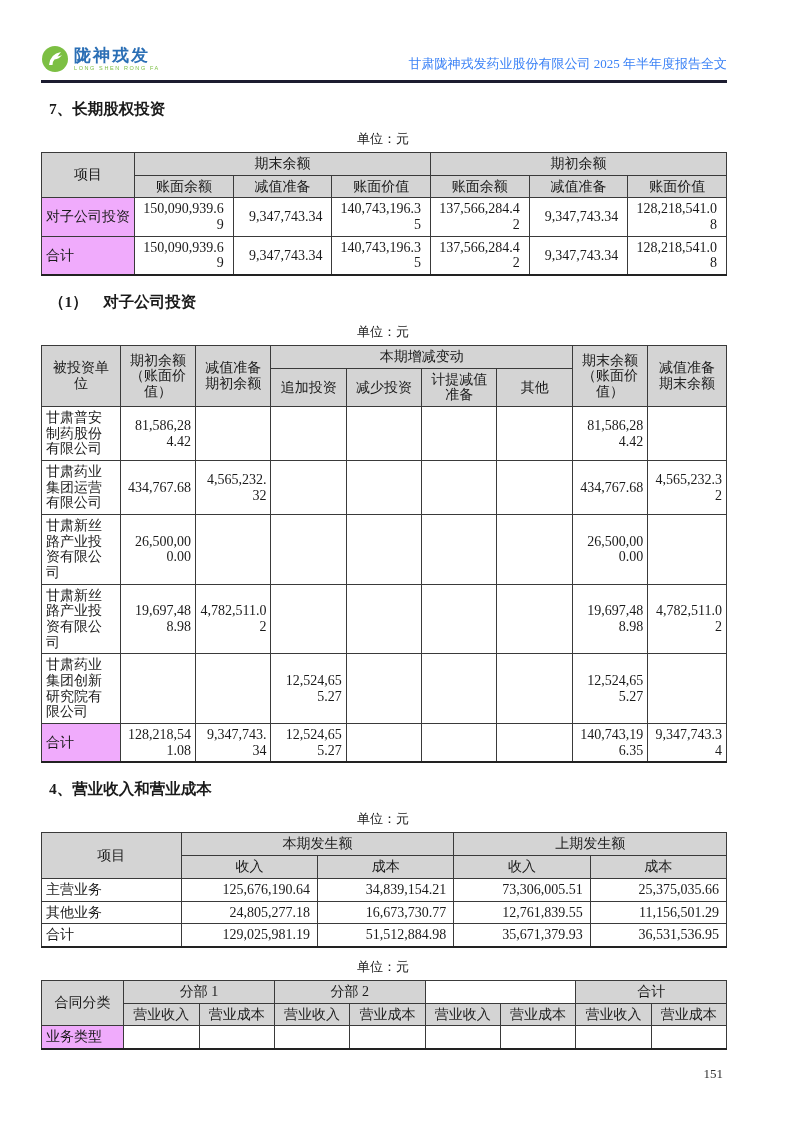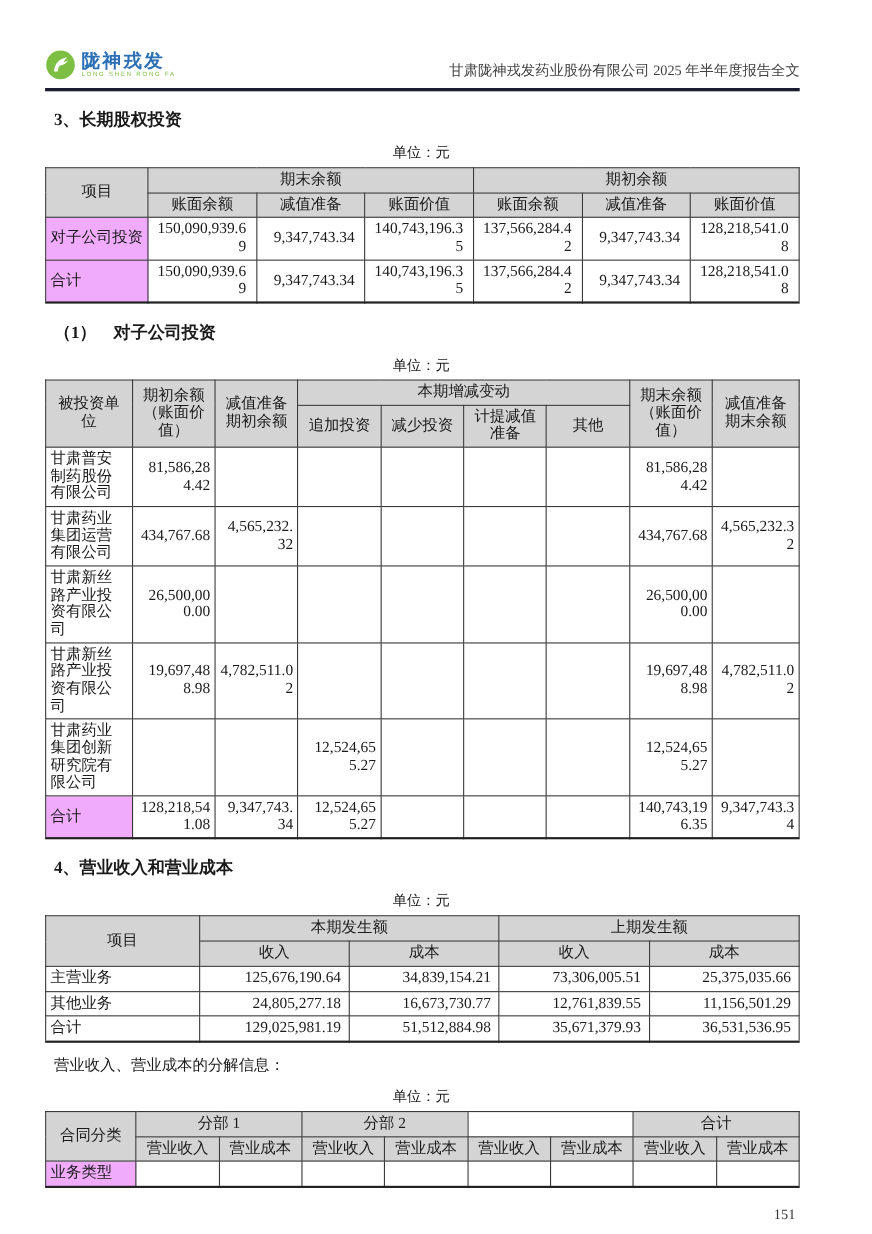--- a/index.html
+++ b/index.html
@@ -12,21 +12,21 @@
 
   
   .pagehead{
     display:flex;justify-content:space-between;align-items:flex-end;
     border-bottom:3px solid #1c1c30;padding-bottom:7px;
   }
   .brand{display:flex;align-items:center;gap:5px;}
   .brand-txt{display:flex;flex-direction:column;line-height:1;}
   .brand-cn{font-size:17px;font-weight:bold;color:#2b6fb5;letter-spacing:2px;font-family:"Liberation Sans",sans-serif;}
   .brand-en{font-size:5.5px;color:#7cbf43;letter-spacing:1.6px;margin-top:2px;font-family:"Liberation Sans",sans-serif;}
-  .doc-title{font-size:13px;color:#404040;}
+  .doc-title{font-size:13px;color:#3b82f6;}
 
   
   .h-num{font-size:15.5px;font-weight:bold;margin:16px 0 0 8px;}
   .unit{font-size:13px;text-align:center;margin:10px 2px 4px 0;}
   .note{font-size:14px;margin:12px 0 0 8px;}
 
   
   table.tbl{
     width:100%;border-collapse:collapse;table-layout:fixed;
     font-size:14px;line-height:1.12;margin-top:2px;
@@ -58,21 +58,21 @@
         <path d="M8 20 Q9 9 20 7 L16.5 11.5 Q19 11 21 10 Q18 14 13.5 14.5 Q11.5 16.5 11.5 20 Z" fill="#ffffff"></path>
       </svg>
       <div class="brand-txt">
         <span class="brand-cn">陇神戎发</span>
         <span class="brand-en">LONG SHEN RONG FA</span>
       </div>
     </div>
     <div class="doc-title">甘肃陇神戎发药业股份有限公司 2025 年半年度报告全文</div>
   </div>
 
-  <div class="h-num">3、长期股权投资</div>
+  <div class="h-num">7、长期股权投资</div>
   <div class="unit">单位：元</div>
 
   <table class="tbl t1">
     <colgroup>
       <col style="width:13.6%">
         <col style="width:14.4%">
         <col style="width:14.4%">
         <col style="width:14.4%">
       <col style="width:14.4%">
         <col style="width:14.4%">
@@ -252,21 +252,20 @@
     <tr>
       <td class="name">合计</td>
       <td class="num">129,025,981.19</td>
       <td class="num">51,512,884.98</td>
       <td class="num">35,671,379.93</td>
       <td class="num">36,531,536.95</td>
     </tr>
   </tbody>
     </table>
 
-  <div class="note">营业收入、营业成本的分解信息：</div>
   <div class="unit">单位：元</div>
 
   <table class="tbl t4">
     <colgroup>
       <col style="width:12%">
         <col style="width:11%">
         <col style="width:11%">
         <col style="width:11%">
         <col style="width:11%">
       <col style="width:11%">

